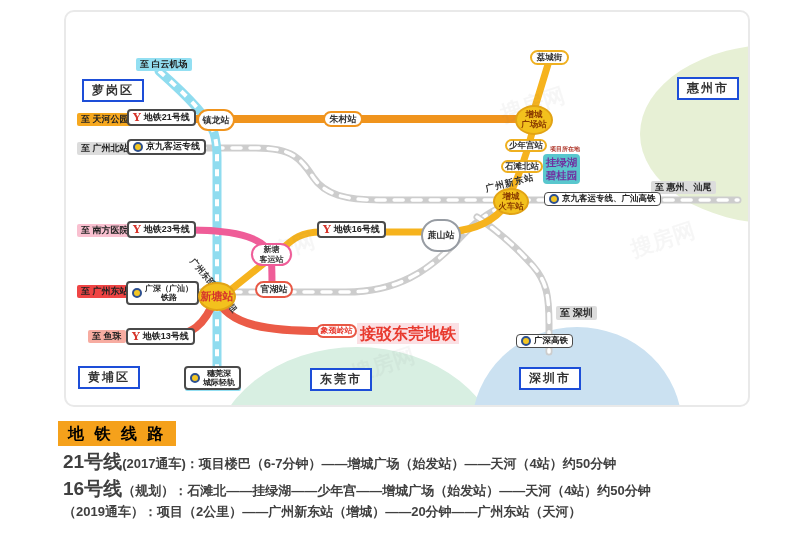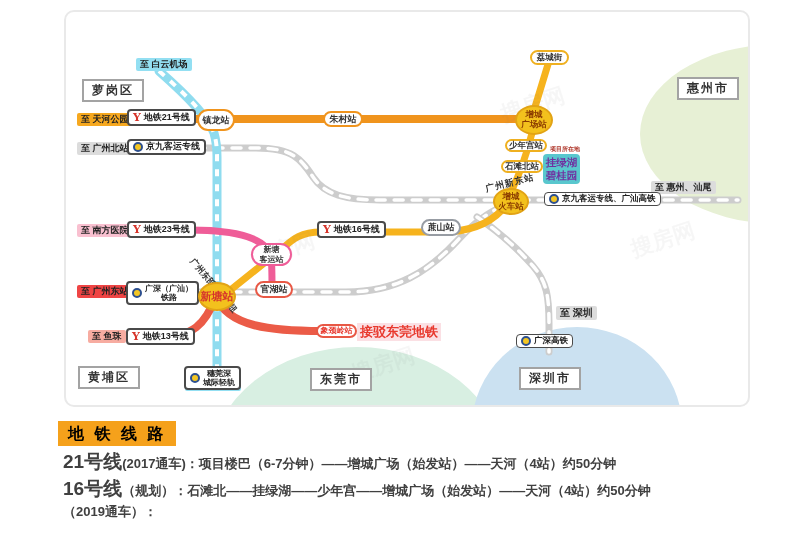--- a/index.html
+++ b/index.html
@@ -7,21 +7,21 @@
        font-family:"Liberation Sans","DejaVu Sans",sans-serif;}
   .map{position:absolute;left:64px;top:10px;width:682px;height:393px;background:#fff;
        border:2px solid #E9E9E9;border-radius:10px;overflow:hidden;}
   .blob{position:absolute;border-radius:50%;}
   .blob.green{left:574px;top:32px;width:280px;height:180px;background:#E7F0D5;}
   .blob.mint{left:146px;top:335px;width:290px;height:230px;background:#D8EFE2;}
   .blob.blue{left:406px;top:315px;width:210px;height:200px;background:#CBE1F1;}
   svg.lines{position:absolute;left:0;top:0;pointer-events:none;}
   .dir{position:absolute;font-size:9px;font-weight:bold;color:#222;padding:2px 4px;border-radius:2px;
        white-space:nowrap;line-height:1;z-index:5;}
-  .reg{position:absolute;background:#fff;border:2px solid #a3a3a3;color:#333;font-weight:bold;
+  .reg{position:absolute;background:#fff;border:2px solid #1d4ed8;color:#333;font-weight:bold;
        font-size:12px;letter-spacing:2px;padding:3px 8px;white-space:nowrap;line-height:1.1;z-index:6;}
   .badge{position:absolute;background:#fff;border:2px solid #4A4A4A;border-radius:4px;display:flex;
        align-items:center;gap:3px;padding:1px 4px;font-weight:bold;font-size:9px;color:#222;
        white-space:nowrap;line-height:1.1;z-index:6;box-sizing:border-box;}
   .badge.small{border-width:1.5px;font-size:8.5px;}
   .txt2{display:flex;flex-direction:column;align-items:center;font-size:8px;line-height:1.15;}
   .m-icon{color:#D6352B;font-weight:bold;font-size:11px;font-family:"DejaVu Serif",serif;line-height:1;}
   .r-icon{width:10px;height:10px;border-radius:50%;border:2px solid #2C4F8F;background:#F3C623;
        box-sizing:border-box;flex:0 0 auto;}
   .oval{position:absolute;background:#fff;border:2px solid #F0941D;border-radius:999px;display:flex;
@@ -34,21 +34,21 @@
   .fillsta{position:absolute;background:#F3C11D;border:2px solid #E2A315;border-radius:50%;display:flex;
        flex-direction:column;align-items:center;justify-content:center;font-weight:bold;font-size:8.5px;
        color:#8A3B00;line-height:1.15;box-sizing:border-box;text-align:center;z-index:7;}
   .fillsta.redtxt{color:#D6352B;}
   .rot{position:absolute;font-weight:bold;color:#333;white-space:nowrap;transform-origin:0 0;z-index:6;}
   .proj{position:absolute;left:543px;top:154px;width:37px;background:#59C7CE;border-radius:4px;
        color:#7031A0;font-weight:bold;font-size:10.5px;line-height:1.25;text-align:center;
        padding:2px 0;z-index:7;}
   .projtag{position:absolute;left:550px;top:145px;font-size:6px;font-weight:bold;color:#B03A2E;z-index:7;}
   .linknote{position:absolute;left:357px;top:323px;background:#FBE0E4;color:#E8392E;font-weight:bold;
-       font-size:13px;padding:1px 3px;line-height:1.2;z-index:7;white-space:nowrap;}
+       font-size:16px;padding:1px 3px;line-height:1.2;z-index:7;white-space:nowrap;}
   .wm{position:absolute;color:#777;opacity:.06;font-size:22px;font-weight:bold;
        transform:rotate(-18deg);z-index:2;white-space:nowrap;}
   .ltitle{position:absolute;left:58px;top:421px;background:#F5A11B;color:#000000;font-weight:bold;
        font-size:16px;letter-spacing:3px;padding:3px 10px;line-height:1.2;white-space:nowrap;}
   .lrow{position:absolute;left:63px;display:flex;align-items:baseline;white-space:nowrap;
        color:#404040;font-weight:bold;}
   .lrow .nm{font-size:19px;}
   .lrow .nt{font-size:13px;}
   .lrow .ds{font-size:13px;}
 </style>
@@ -150,21 +150,21 @@
 <div class="badge small" style="left:516px;top:334px;">
   <span class="r-icon"></span>
   <span>广深高铁</span>
 </div>
 
 <div class="oval" style="left:197px;top:109px;width:38px;height:22px;">镇龙站</div>
 <div class="oval" style="left:323px;top:111px;width:40px;height:16px;">朱村站</div>
 <div class="oval yellow" style="left:530px;top:50px;width:39px;height:15px;font-size:8.5px;">荔城街</div>
 <div class="oval yellow" style="left:505px;top:139px;width:42px;height:13px;font-size:8.5px;">少年宫站</div>
 <div class="oval yellow" style="left:501px;top:160px;width:42px;height:13px;font-size:8.5px;">石滩北站</div>
-<div class="oval gray" style="left:421px;top:219px;width:40px;height:17px;">蔗山站</div>
+<div class="oval gray" style="left:421px;top:219px;width:40px;height:33px;">蔗山站</div>
 <div class="oval pink" style="left:251px;top:243px;width:41px;height:23px;">
   <span class="txt2">
     <span>新塘</span>
     <span>客运站</span>
   </span>
 </div>
 <div class="oval red" style="left:255px;top:281px;width:38px;height:17px;">官湖站</div>
 <div class="oval red" style="left:316px;top:324px;width:41px;height:14px;font-size:8px;color:#E8392E;">象颈岭站</div>
 
 <div class="fillsta" style="left:515px;top:105px;width:38px;height:30px;">
@@ -195,13 +195,14 @@
     <span class="nt">(2017通车)：</span>
     <span class="ds">项目楼巴（6-7分钟）——增城广场（始发站）——天河（4站）约50分钟</span>
 </div>
 <div class="lrow" style="top:476px;">
   <span class="nm">16号线</span>
     <span class="nt">（规划）：</span>
     <span class="ds">石滩北——挂绿湖——少年宫——增城广场（始发站）——天河（4站）约50分钟</span>
 </div>
 <div class="lrow" style="top:503px;">
     <span class="nt">（2019通车）：</span>
+    <span class="ds">项目（2公里）——广州新东站（增城）——20分钟——广州东站（天河）</span>
 </div>
 
 </body></html>

